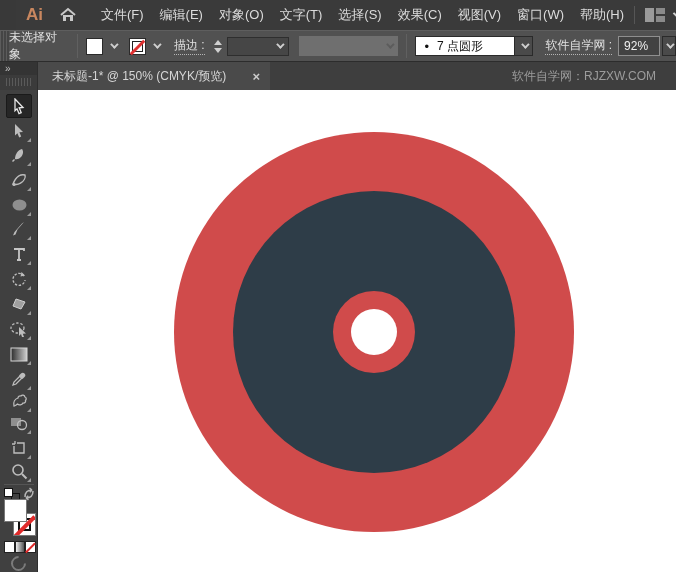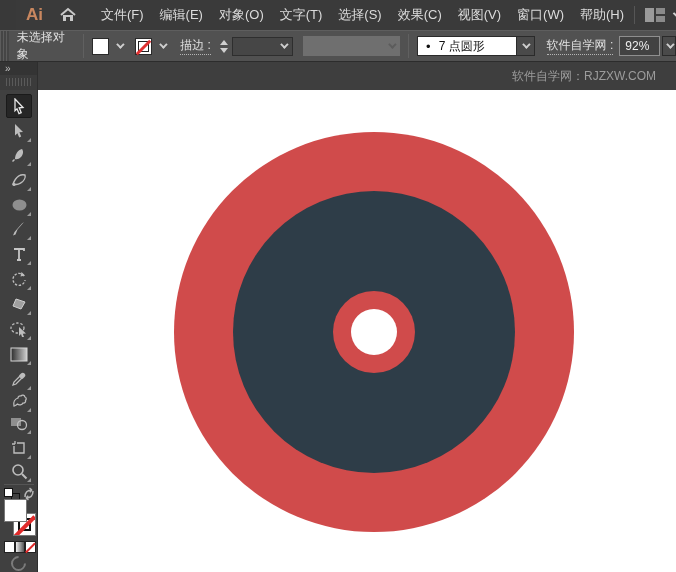--- a/index.html
+++ b/index.html
@@ -17,21 +17,21 @@
   .menubar-right { margin-left:auto; display:flex; align-items:center; margin-right:34px; }
   .ws-icon { width:20px; height:14px; position:relative; margin-right:8px; }
   .ws-icon .a { position:absolute; left:0; top:0; width:9px; height:14px; background:#9a9a9a; }
   .ws-icon .b { position:absolute; right:0; top:0; width:9px; height:6px; background:#8a8a8a; }
   .ws-icon .c { position:absolute; right:0; bottom:0; width:9px; height:6px; background:#8a8a8a; }
   .chev { width:8px; height:8px; border-right:2px solid #cfcfcf; border-bottom:2px solid #cfcfcf; transform:rotate(45deg) translateY(-2px); }
 
   
   .controlbar { position:absolute; left:0; top:30px; width:676px; height:32px; background:#515151; border-top:1px solid #5e5e5e; border-bottom:1px solid #2c2c2c; display:flex; align-items:center; }
   .grip-v { width:9px; height:100%; background:repeating-linear-gradient(90deg,#5c5c5c 0 1px,#454545 1px 3px); }
-  .sel-status { color:#e0e0e0; font-size:12px; margin-left:8px; }
+  .sel-status { color:#e0e0e0; font-size:12px; margin-left:0; }
   .cb-sep { width:1px; height:24px; background:#3f3f3f; border-right:1px solid #606060; margin:0 8px; }
   .swatch-group { display:flex; align-items:center; gap:2px; margin-right:8px; }
   .swatch { width:17px; height:17px; background:#ffffff; border:1px solid #2a2a2a; position:relative; }
   .swatch.none::before { content:""; position:absolute; left:2px; top:2px; right:2px; bottom:2px; border:1px solid #222; }
   .swatch.none::after { content:""; position:absolute; left:-2px; right:-2px; top:50%; height:3px; background:#e03030; transform:rotate(-45deg); }
   .mini-chev { width:16px; height:18px; display:flex; align-items:center; justify-content:center; }
   .mini-chev .chev { width:6px; height:6px; border-width:2px; }
   .link-label { color:#e0e0e0; font-size:12px; border-bottom:1px dotted #b5b5b5; margin:0 6px 0 2px; white-space:nowrap; }
   .stepper { display:flex; flex-direction:column; justify-content:center; gap:3px; width:14px; margin-right:2px; }
   .stepper i { width:0; height:0; border-left:4px solid transparent; border-right:4px solid transparent; display:block; margin:0 auto; }
@@ -175,20 +175,24 @@
     <span class="edge-chev">
         <span class="chev"></span>
       </span>
   </div>
 
   <div class="tabbar">
     <div class="dock-head">
       <div class="dock-expand">»</div>
       <div class="dock-grip"></div>
     </div>
+    <div class="doc-tab">
+      <span class="title">未标题-1* @ 150% (CMYK/预览)</span>
+      <span class="close">×</span>
+    </div>
     <div class="credit">软件自学网：RJZXW.COM</div>
   </div>
 
   <div class="workarea">
 
     <div class="toolbar">
 
       <div class="tool active" style="top:4px">
         <svg width="16" height="17" viewBox="0 0 16 17">
           <path d="M4 1 L12 9.5 L8.2 9.8 L10.2 14.6 L8 15.6 L6 10.8 L4 12.8 Z" fill="none" stroke="#e8e8e8" stroke-width="1.3"></path>

